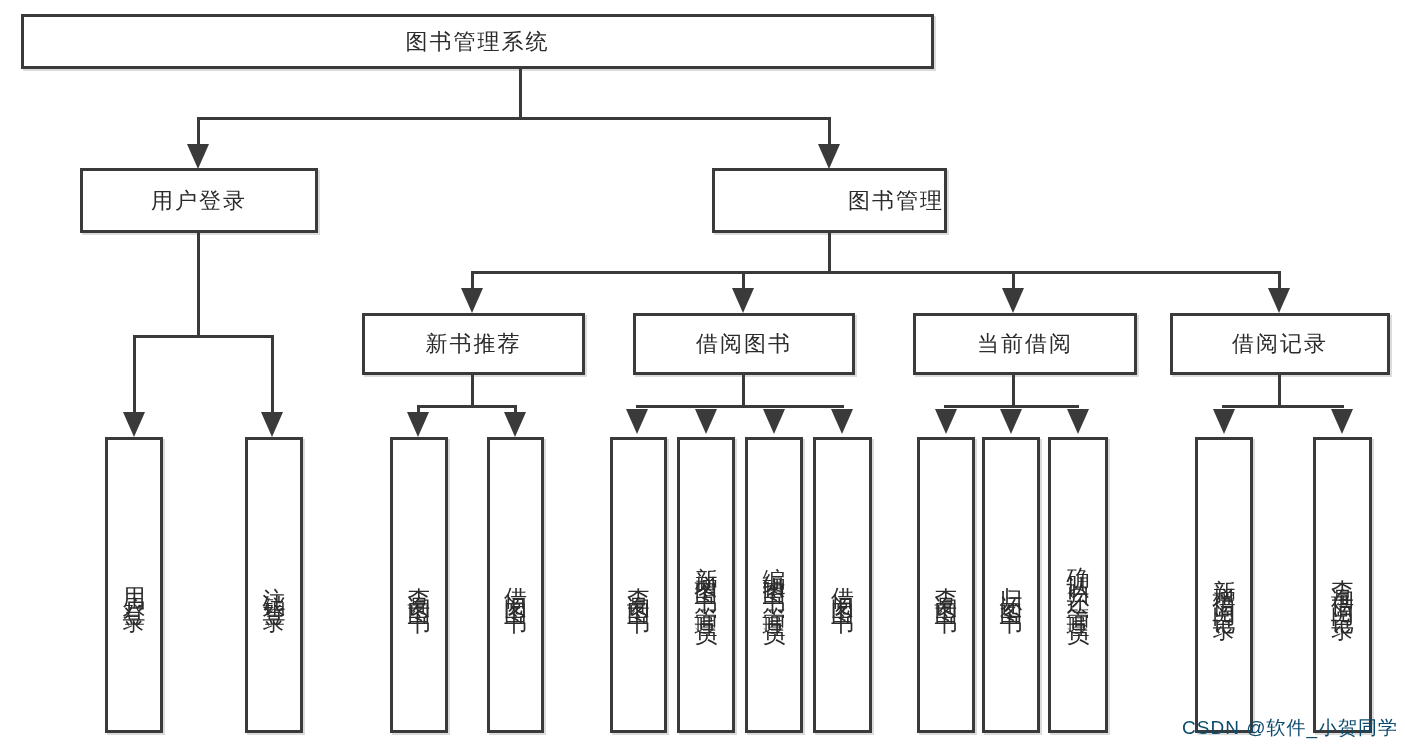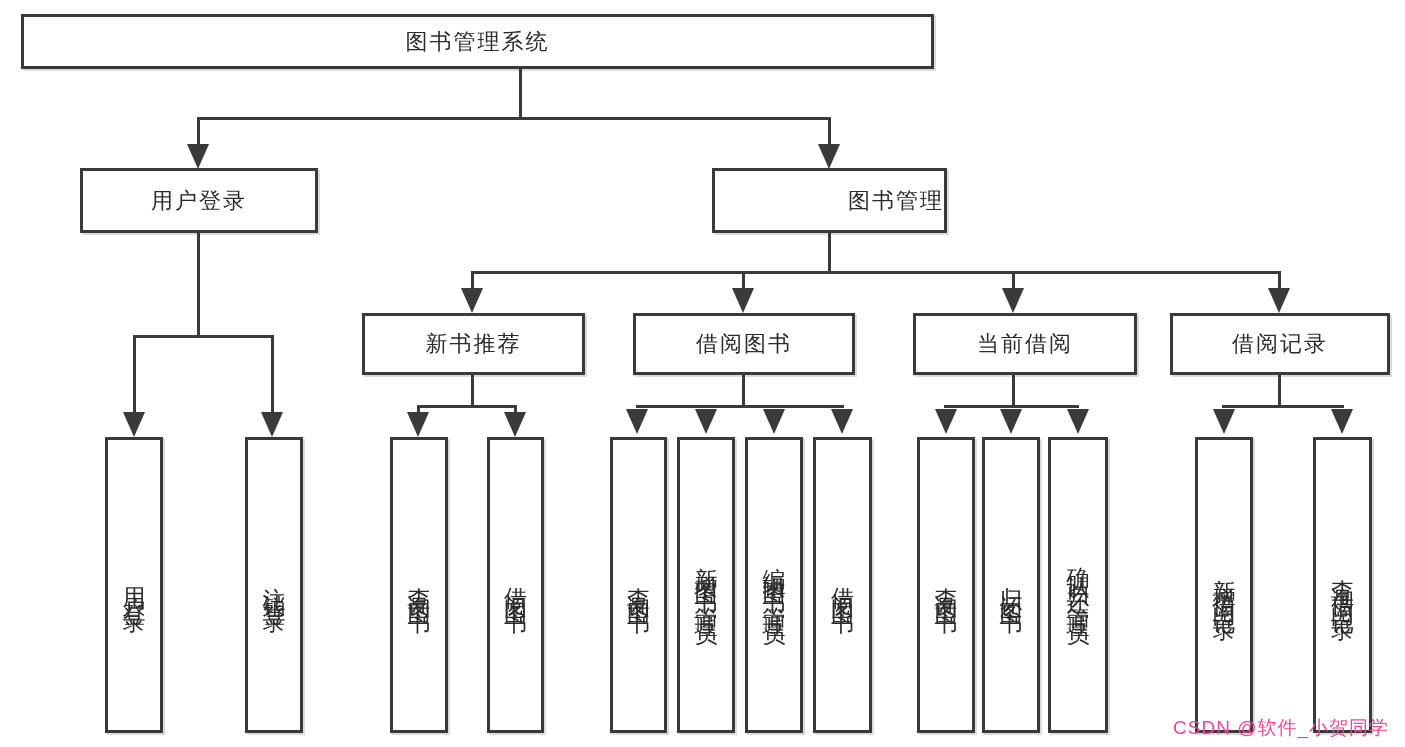--- a/index.html
+++ b/index.html
@@ -18,21 +18,21 @@
     font-size:23px;letter-spacing:8px;line-height:1;
   }
   .hline{position:absolute;height:3px;background:#3a3a3a;}
   .vline{position:absolute;width:3px;background:#3a3a3a;}
   .arrow{
     position:absolute;width:0;height:0;
     border-left:11px solid transparent;border-right:11px solid transparent;
     border-top:25px solid #3a3a3a;
   }
   .watermark{
-    position:absolute;right:16px;bottom:6px;color:#ec4899;
+    position:absolute;right:7px;bottom:6px;color:#0c4a6e;
     font-size:19px;letter-spacing:1px;z-index:5;white-space:nowrap;
   }
 </style>
 </head>
 <body>
 
 <div class="canvas">
 
   <div class="node h" style="left:21px;top:14px;width:913px;height:55px;">
     <span>图书管理系统</span>

